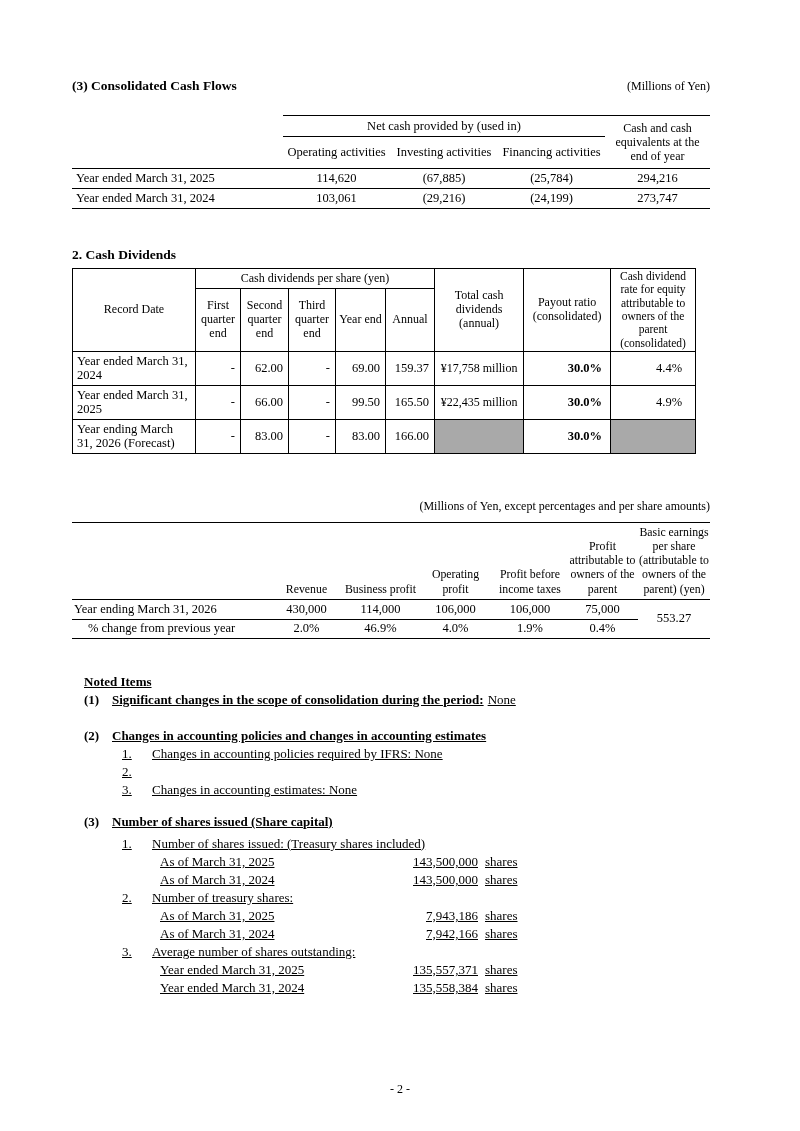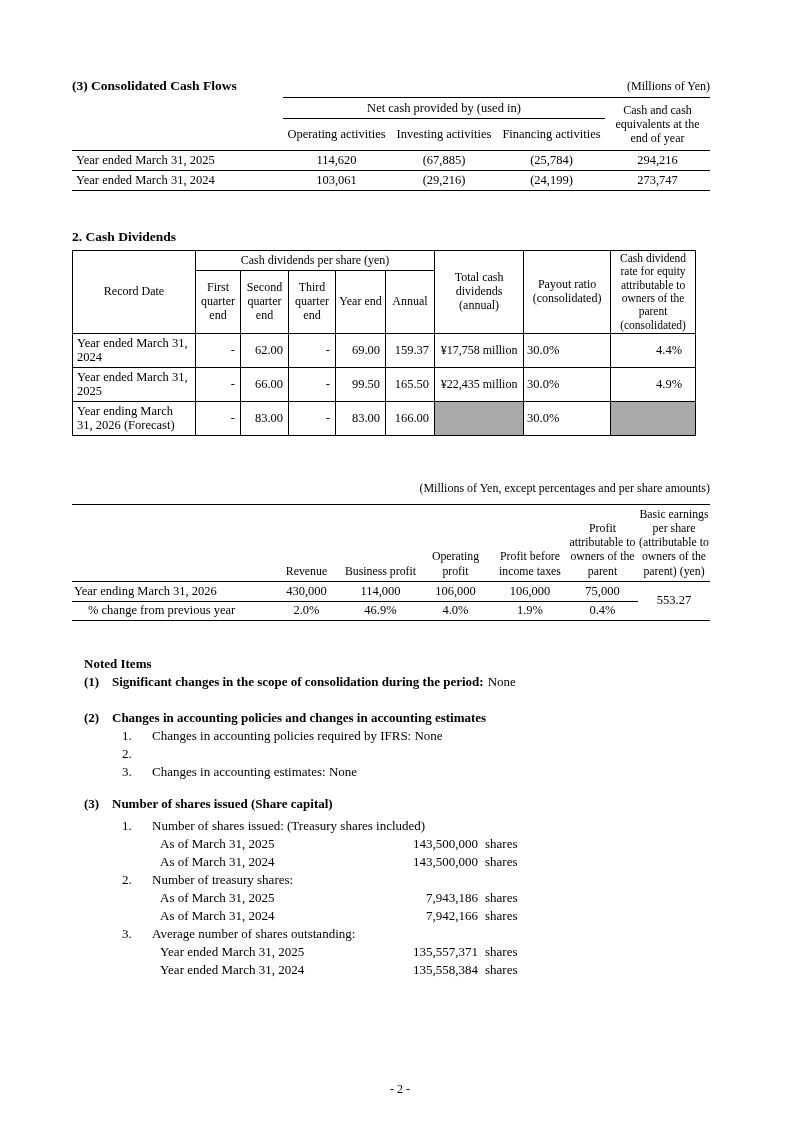--- a/index.html
+++ b/index.html
@@ -12,21 +12,21 @@
   .content { padding:78px 90px 0 72px; }
 
   .title-row { display:flex; justify-content:space-between; align-items:flex-end; }
   .sec-title { font-weight:bold; font-size:13.5px; }
   .unit-note { font-size:12px; }
 
   table { border-collapse:collapse; table-layout:fixed; }
   td { font-size:12.5px; vertical-align:middle; word-wrap:break-word; }
 
   
-  .cf { width:638px; margin-top:3px; }
+  .cf { width:638px; margin-top:21px; }
   .cf td { padding:2px 4px; }
   .cf .blank { border:none; }
   .cf .grp { border-top:1px solid #000; border-bottom:1px solid #000; text-align:center; height:21px; }
   .cf .last-h { border-top:1px solid #000; text-align:center; font-size:12px; line-height:1.18; padding:2px 1px; }
   .cf .colh { text-align:center; line-height:1.15; height:32px; }
   .cf .dr td { border-top:1px solid #000; height:20px; }
   .cf .dr-last td { border-bottom:1px solid #000; }
   .cf .rl { text-align:left; }
   .cf .val { text-align:center; }
 
@@ -34,40 +34,40 @@
   .sec-div { margin-top:38px; }
   .dv { width:623px; margin-top:5px; }
   .dv td { border:1px solid #000; line-height:1.16; padding:1px 3px;margin-top:12px; }
   .dv .hd { text-align:center; font-size:12px; padding:1px; }
   .dv .grp-h { height:20px; }
   .dv .sub { height:62px; }
   .dv .rate-h { font-size:11.5px; }
   .dv .rl { font-size:12.5px; padding:2px 4px; }
   .dv .num { text-align:right; padding-right:5px; }
   .dv .total { text-align:center; font-size:12px; padding:1px; }
-  .dv .pay { text-align:left; padding-right:0; }
+  .dv .pay { text-align:right; padding-right:8px;font-weight:bold; }
   .dv .rate { text-align:right; padding-right:13px; }
   .dv .dr td { height:27px; }
   .dv .gray { background:#a9a9a9; }
 
   
   .sec-fc { margin-top:42px; }
   .unit-line { text-align:right; margin-top:14px; }
   .fc { width:638px; margin-top:8px; }
   .fc .hrow td { border-top:1px solid #000; vertical-align:bottom; text-align:center;
                  font-size:11.8px; line-height:1.2; padding:2px 1px 3px; }
   .fc .d1 td { border-top:1px solid #000; height:20px; }
   .fc .d2 td { border-top:1px solid #000; border-bottom:1px solid #000; height:19px; }
   .fc .rl { text-align:left; padding-left:2px; }
   .fc .rl-ind { text-align:left; padding-left:16px; }
   .fc .val { text-align:center; }
   .fc .eps { text-align:center; border-top:1px solid #000; border-bottom:1px solid #000; }
 
   
-  .notes { margin-top:34px; margin-left:12px; font-size:13px; line-height:18px; }
+  .notes { margin-top:34px; margin-left:12px; font-size:13px; line-height:18px;text-decoration:underline; }
   .bold { font-weight:bold; }
   .marker { display:inline-block; width:28px; font-weight:bold; }
   .note-line { margin-top:0; }
   .gap18 { margin-top:18px; }
   .gap14 { margin-top:14px; }
   .gap4  { margin-top:4px; }
   .val-after { margin-left:4px; }
   .num-line { display:flex; margin-left:38px; }
   .num-line .ln-num { width:30px; }
   .share-row { display:flex; margin-left:76px; }

